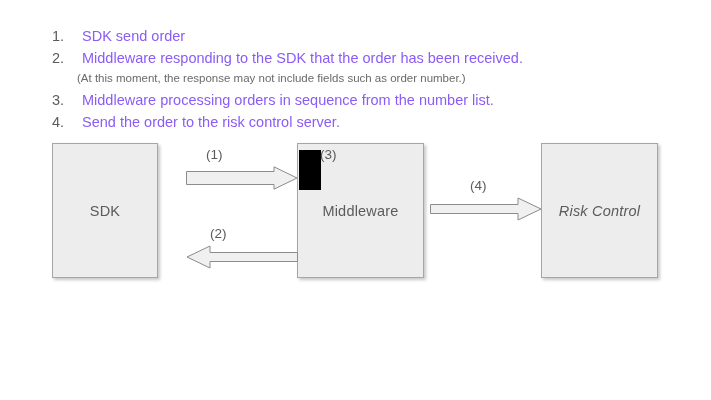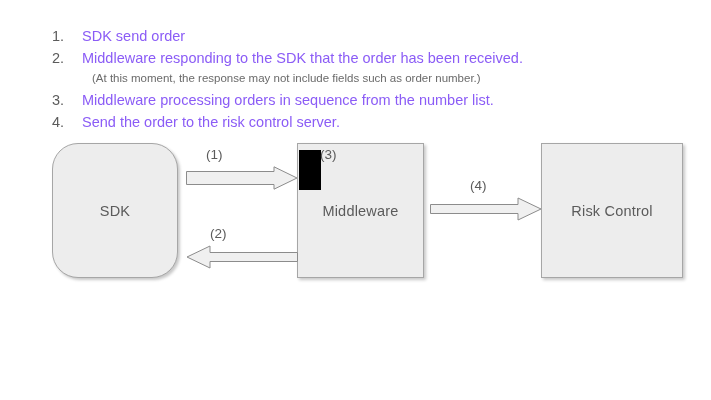--- a/index.html
+++ b/index.html
@@ -12,39 +12,39 @@
   }
   #root{position:relative;width:711px;height:400px;}
 
   
   .list{position:absolute;left:52px;top:26px;width:620px;}
   .li{position:relative;display:flex;align-items:flex-start;
       font-size:14.5px;line-height:21px;color:#5b5b5b;margin-bottom:1px;}
   .li .num{width:30px;flex:0 0 30px;text-align:left;color:#5b5b5b;}
   .li .txt{flex:1 1 auto;color:#8b5cf6;white-space:nowrap;}
   .subnote{font-size:11.5px;line-height:17px;color:#6a6a6a;
-           margin:1px 0 3px 40px;white-space:nowrap;}
+           margin:1px 0 3px 25px;white-space:nowrap;}
 
   
   .diagram{position:absolute;left:0;top:0;width:711px;height:400px;}
 
   .box{
     position:absolute;
     background:#ededed;
     border:1px solid #a6a6a6;
     box-shadow:2px 2px 3px rgba(0,0,0,0.22);
     box-sizing:border-box;
     display:flex;align-items:center;justify-content:center;
   }
   .box .boxlabel{
     font-size:14.5px;color:#5b5b5b;letter-spacing:.2px;white-space:nowrap;
   }
-  #box-sdk{left:52px;top:143px;width:126px;height:135px;border-radius:26px;}
+  #box-sdk{left:52px;top:143px;width:106px;height:135px;}
   #box-mid{left:297px;top:143px;width:127px;height:135px;text-align:center;}
-  #box-risk{left:541px;top:143px;width:142px;height:135px;}
+  #box-risk{left:541px;top:143px;width:117px;height:135px;font-style:italic;}
 
   .black-block{
     position:absolute;left:299px;top:150px;width:22px;height:40px;
     background:#000000;
   }
 
   .arrow{position:absolute;}
   .arrow svg{display:block;}
 
   .alabel{

